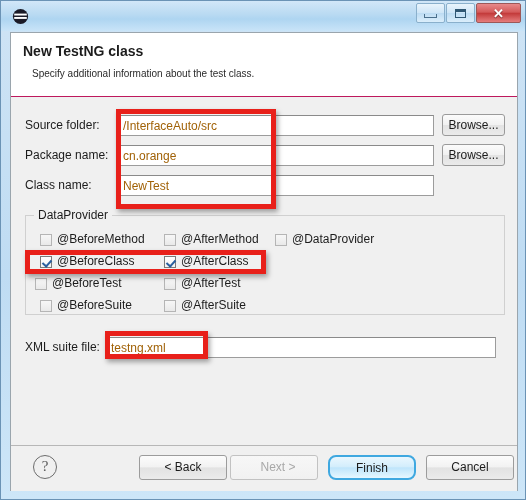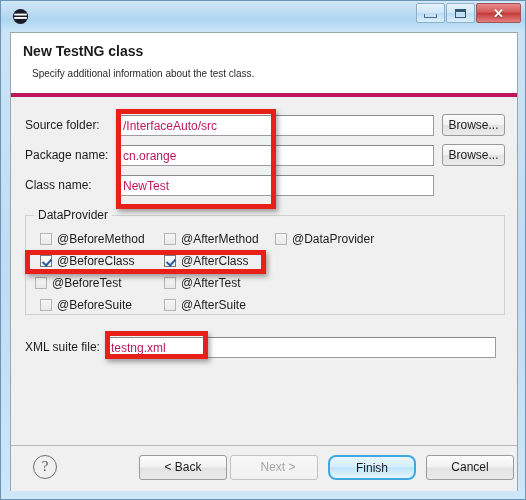--- a/index.html
+++ b/index.html
@@ -95,21 +95,21 @@
     height: 459px;
     box-sizing: border-box;
     background: #f0f0f0;
     border: 1px solid #9aa5ad;
   }
 
   
   #header {
     height: 64px;
     background: #ffffff;
-    border-bottom: 4px solid #be185d;
+    border-bottom: 1px solid #be185d;
     box-sizing: border-box;
     position: relative;
   }
   #page-title {
     position: absolute;
     left: 12px; top: 10px;
     font-size: 14px;
     font-weight: bold;
     color: #1c1c1c;
   }
@@ -144,21 +144,21 @@
     white-space: nowrap;
   }
   .text-field {
     position: absolute;
     height: 21px;
     box-sizing: border-box;
     background: #ffffff;
     border: 1px solid #9c9c9c;
     border-top-color: #8a8a8a;
     font-size: 12px;
-    color: #be185d;
+    color: #a16207;
     padding: 2px 0 0 4px;
     line-height: 16px;
     overflow: hidden;
     white-space: nowrap;
   }
   .browse-btn {
     position: absolute;
     width: 63px; height: 22px;
     box-sizing: border-box;
     border: 1px solid #9a9a9a;
@@ -190,21 +190,21 @@
     color: #1c1c1c;
   }
   .cb-row {
     position: absolute;
     left: 0; width: 100%;
     height: 20px;
   }
   .checkbox-item {
     position: absolute;
     display: flex;
-    align-items: center;
+    align-items: flex-end;
     font-size: 12px;
     color: #1c1c1c;
     white-space: nowrap;
   }
   .cb-box {
     width: 12px; height: 12px;
     box-sizing: border-box;
     border: 1px solid #b5b5b5;
     background: linear-gradient(to bottom, #f7f7f7, #e9e9e9);
     margin-right: 5px;

